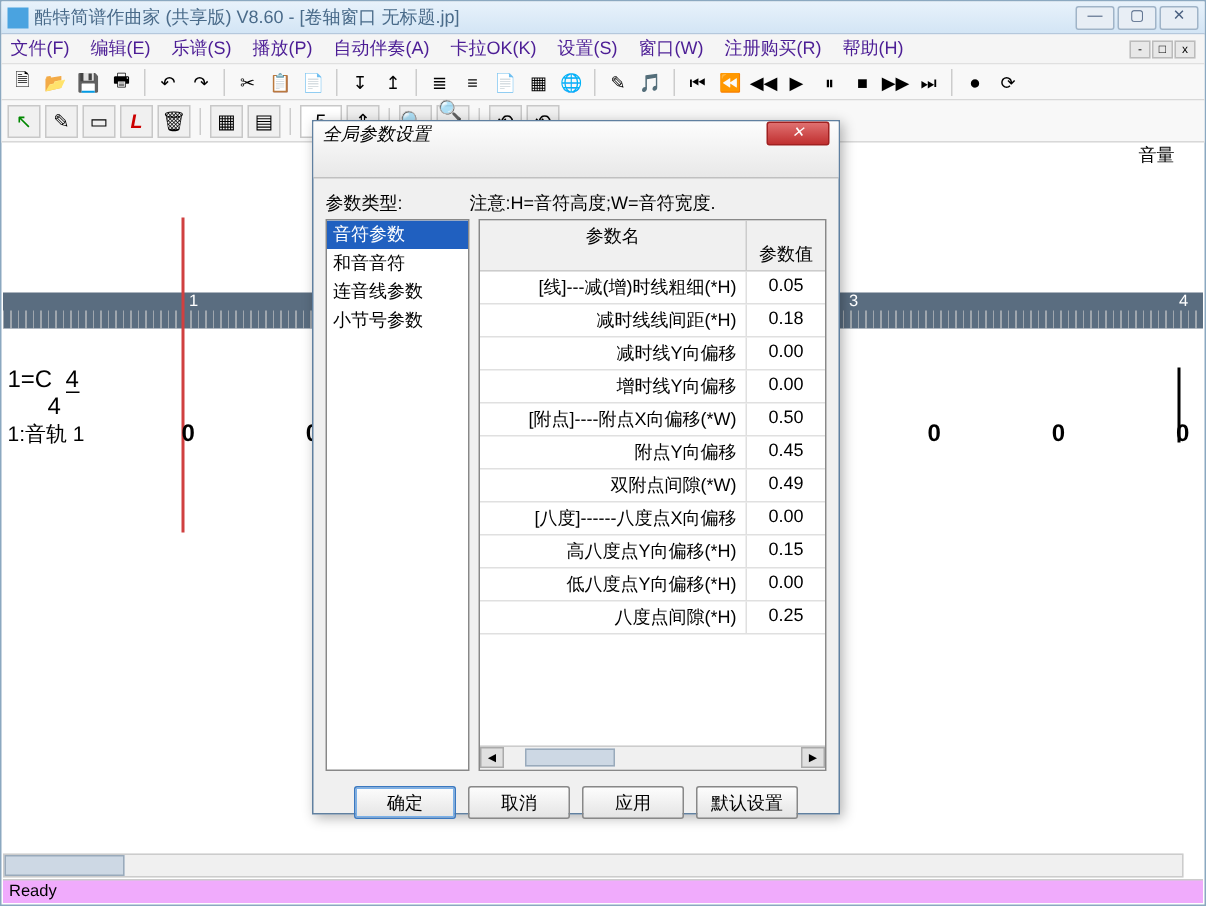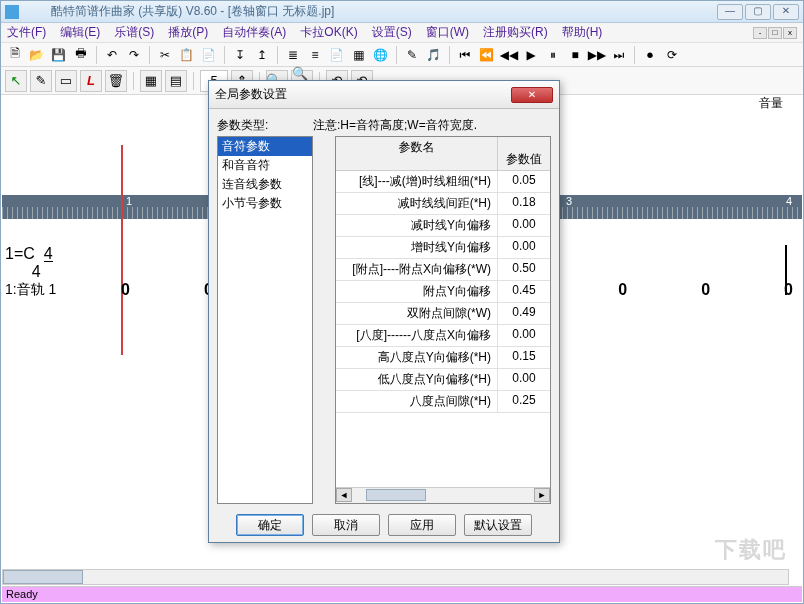--- a/index.html
+++ b/index.html
@@ -2,21 +2,21 @@
 <html><head>
 <meta charset="utf-8">
 <style>
   * { box-sizing: border-box; margin: 0; padding: 0; font-family: "Microsoft YaHei", SimSun, sans-serif; }
   body { width: 804px; height: 604px; background: #fff; position: relative; overflow: hidden; font-size: 12px; }
 
   
   .main-window { position: absolute; inset: 0; border: 1px solid #8ba8c0; background: #fff; }
   .titlebar { height: 22px; background: linear-gradient(#e8f2fb, #d3e5f5); display: flex; align-items: center; padding: 0 4px; border-bottom: 1px solid #b5c8dc; }
   .titlebar .appicon { width: 14px; height: 14px; background: #4aa3e0; margin-right: 4px; }
-  .titlebar .title { color: #4a6b8a; font-size: 12px; flex: 1; white-space: nowrap; margin-left: 28px; }
+  .titlebar .title { color: #4a6b8a; font-size: 12px; flex: 1; white-space: nowrap; }
   .titlebar .winbtns { display: flex; gap: 2px; }
   .titlebar .winbtn { width: 26px; height: 16px; border: 1px solid #a0b4c8; background: #e8eef5; border-radius: 2px; text-align: center; line-height: 12px; font-size: 10px; color: #4a6080; }
 
   .menubar { height: 20px; display: flex; align-items: center; padding: 0 6px; gap: 14px; background: #f5f5f5; border-bottom: 1px solid #e0e0e0; }
   .menubar .menuitem { font-size: 12px; color: #4c1d95; cursor: default; }
   .menubar .mini { margin-left: auto; display: flex; gap: 1px; }
   .menubar .mini span { width: 14px; height: 12px; border: 1px solid #bbb; background: #e8e8e8; font-size: 8px; text-align: center; line-height: 10px; }
 
   .toolbar { height: 24px; display: flex; align-items: center; padding: 0 4px; gap: 2px; border-bottom: 1px solid #d8d8d8; background: #f8f8f8; }
   .tbtn { width: 20px; height: 20px; display: flex; align-items: center; justify-content: center; border: 1px solid transparent; font-size: 12px; }
@@ -34,27 +34,27 @@
   .redbar { position: absolute; left: 120px; top: 144px; width: 2px; height: 210px; background: #d04040; }
   .blackbar { position: absolute; right: 16px; top: 244px; width: 2px; height: 50px; background: #000; }
   .timeright { position: absolute; top: 94px; right: 20px; font-size: 12px; }
 
   .hscroll { position: absolute; left: 1px; right: 14px; bottom: 18px; height: 16px; background: #f0f0f0; border: 1px solid #ccc; }
   .hscroll .thumb { height: 100%; width: 80px; background: #cdd8e4; border: 1px solid #9ab; }
   .status { position: absolute; left: 1px; right: 1px; bottom: 1px; height: 16px; background: #f0abfc; border-top: 1px solid #ccc; padding: 1px 4px; font-size: 11px; }
 
   
   .dialog { position: absolute; left: 208px; top: 80px; width: 352px; height: 463px; background: #f0f0f0; border: 1px solid #6080a0; box-shadow: 2px 2px 8px rgba(0,0,0,.3); z-index: 10; }
-  .dlg-title { height: 28px; background: linear-gradient(#fdfdfd, #e8e8e8); border-bottom: 1px solid #c0c0c0; display: flex; align-items: center; padding: 0 6px; font-size: 12px; }
+  .dlg-title { height: 38px; background: linear-gradient(#fdfdfd, #e8e8e8); border-bottom: 1px solid #c0c0c0; display: flex; align-items: flex-start; padding: 0 6px; font-size: 12px; font-style: italic; }
   .dlg-title span { flex: 1; }
   .dlg-close { width: 42px; height: 16px; background: linear-gradient(#e07070, #c03030); border: 1px solid #a02020; border-radius: 2px; color: #fff; text-align: center; font-size: 10px; line-height: 14px; }
   .dlg-body { padding: 8px; display: flex; flex-direction: column; height: calc(100% - 22px); }
   .dlg-labels { display: flex; font-size: 12px; margin-bottom: 2px; }
   .dlg-labels :first-child { width: 96px; }
-  .dlg-cols { display: flex; gap: 22px; flex: 1; min-height: 0; }
+  .dlg-cols { display: flex; gap: 6px; flex: 1; min-height: 0; }
   .catlist { width: 96px; background: #fff; border: 1px solid #888; font-size: 12px; overflow: auto; }
   .catlist .item { padding: 1px 4px; cursor: default; }
   .catlist .item.sel { background: #2060c0; color: #fff; }
   .paramtable { flex: 1; background: #fff; border: 1px solid #888; display: flex; flex-direction: column; overflow: hidden; }
   .pt-head { display: flex; background: #f0f0f0; border-bottom: 1px solid #ccc; }
   .pt-head div { padding: 2px 4px; font-size: 12px; text-align: center; border-right: 1px solid #ccc; }
   .pt-head .c1 { flex: 1; }
   .pt-head .c2 { width: 52px; border-right: none; margin-top: 12px; }
   .pt-rows { overflow: auto; flex: 1; }
   .pt-row { display: flex; border-bottom: 1px solid #e0e0e0; }
@@ -186,21 +186,20 @@
       <span>0</span>
       <span>0</span>
       <span>0</span>
       <span>0</span>
     </div>
 
   <div class="hscroll">
       <div class="thumb"></div>
     </div>
   <div class="status">Ready</div>
-  <div class="watermark">下载吧</div>
 </div>
 
 <div class="dialog">
   <div class="dlg-title">
     <span>全局参数设置</span>
     <div class="dlg-close">✕</div>
   </div>
   <div class="dlg-body">
     <div class="dlg-labels">
       <div>参数类型:</div>

